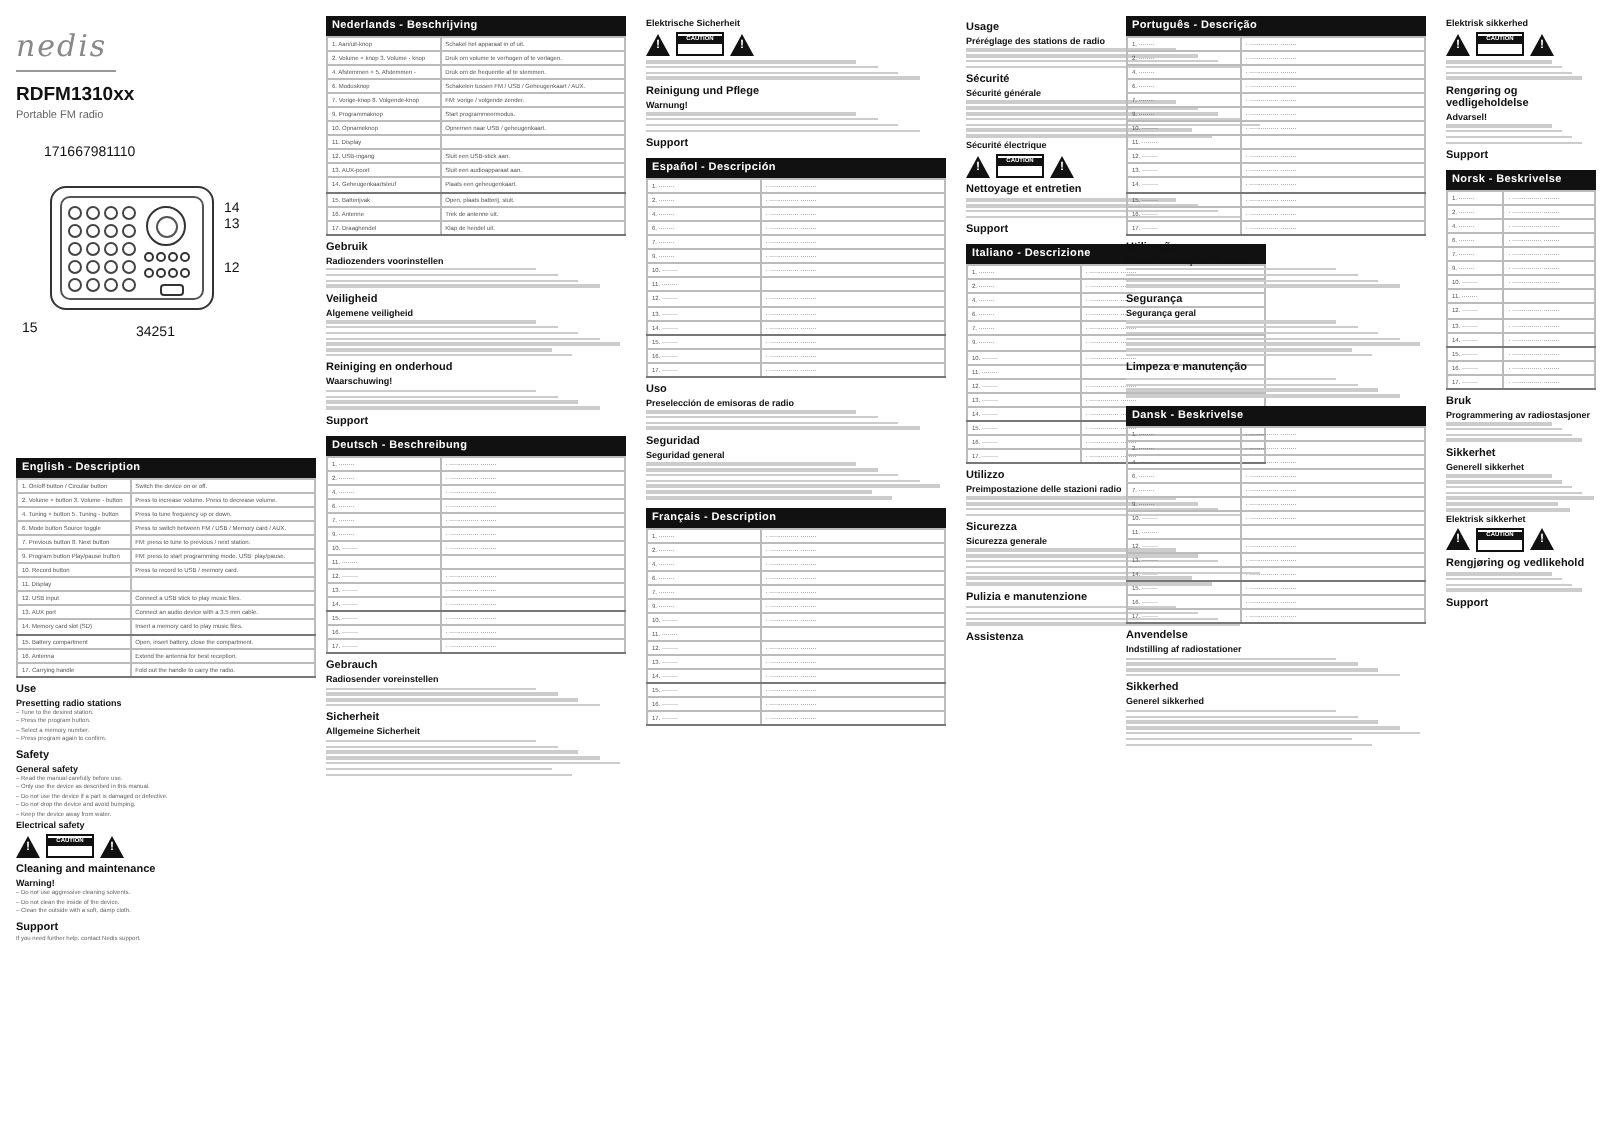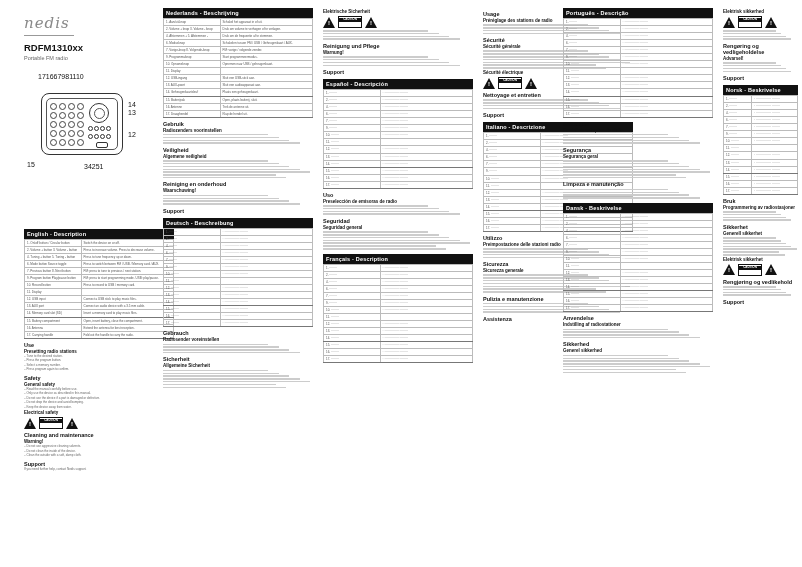--- a/index.html
+++ b/index.html
@@ -1,20 +1,20 @@
 <!DOCTYPE html>
 <html><head>
 <meta charset="utf-8">
 <style>
 *{box-sizing:border-box;margin:0;padding:0}
 html,body{width:802px;height:567px;background:#fff;overflow:hidden}
 body{font-family:"Liberation Sans",sans-serif;color:#222;position:relative}
 .page{position:absolute;left:0;top:0;width:802px;height:567px;background:#fff}
 .col{position:absolute;top:8px;width:150px}
-.c1{left:24px}.c2{left:163px}.c3{left:323px}.c4{left:483px}.c5{left:643px}
+.c1{left:8px}.c2{left:163px}.c3{left:323px}.c4{left:483px}.c5{left:643px}
 .logo{font-family:"DejaVu Serif",serif;font-style:italic;color:#888;font-size:15px;letter-spacing:1px;margin-top:6px}
 .logo-rule{border-top:1px solid #999;width:50px;margin:3px 0 6px}
 .model{font-weight:bold;font-size:9.5px;color:#111;margin-top:2px}
 .subtitle{font-size:5.5px;color:#666;margin-top:2px}
 .diagram{position:relative;width:150px;height:100px;margin-top:10px}
 .diag-nums{position:absolute;font-size:7px;color:#111;letter-spacing:0}
 .radio-body{position:absolute;left:17px;top:22px;width:82px;height:62px;border:1.2px solid #333;border-radius:8px}
 .radio-inner{position:absolute;left:4px;top:4px;right:4px;bottom:4px;border:0.8px solid #555;border-radius:5px}
 .grille{position:absolute;left:3px;top:4px;display:grid;grid-template-columns:repeat(4,7px);gap:2px}
 .grille span{width:7px;height:7px;border:0.8px solid #444;border-radius:50%;display:block}

